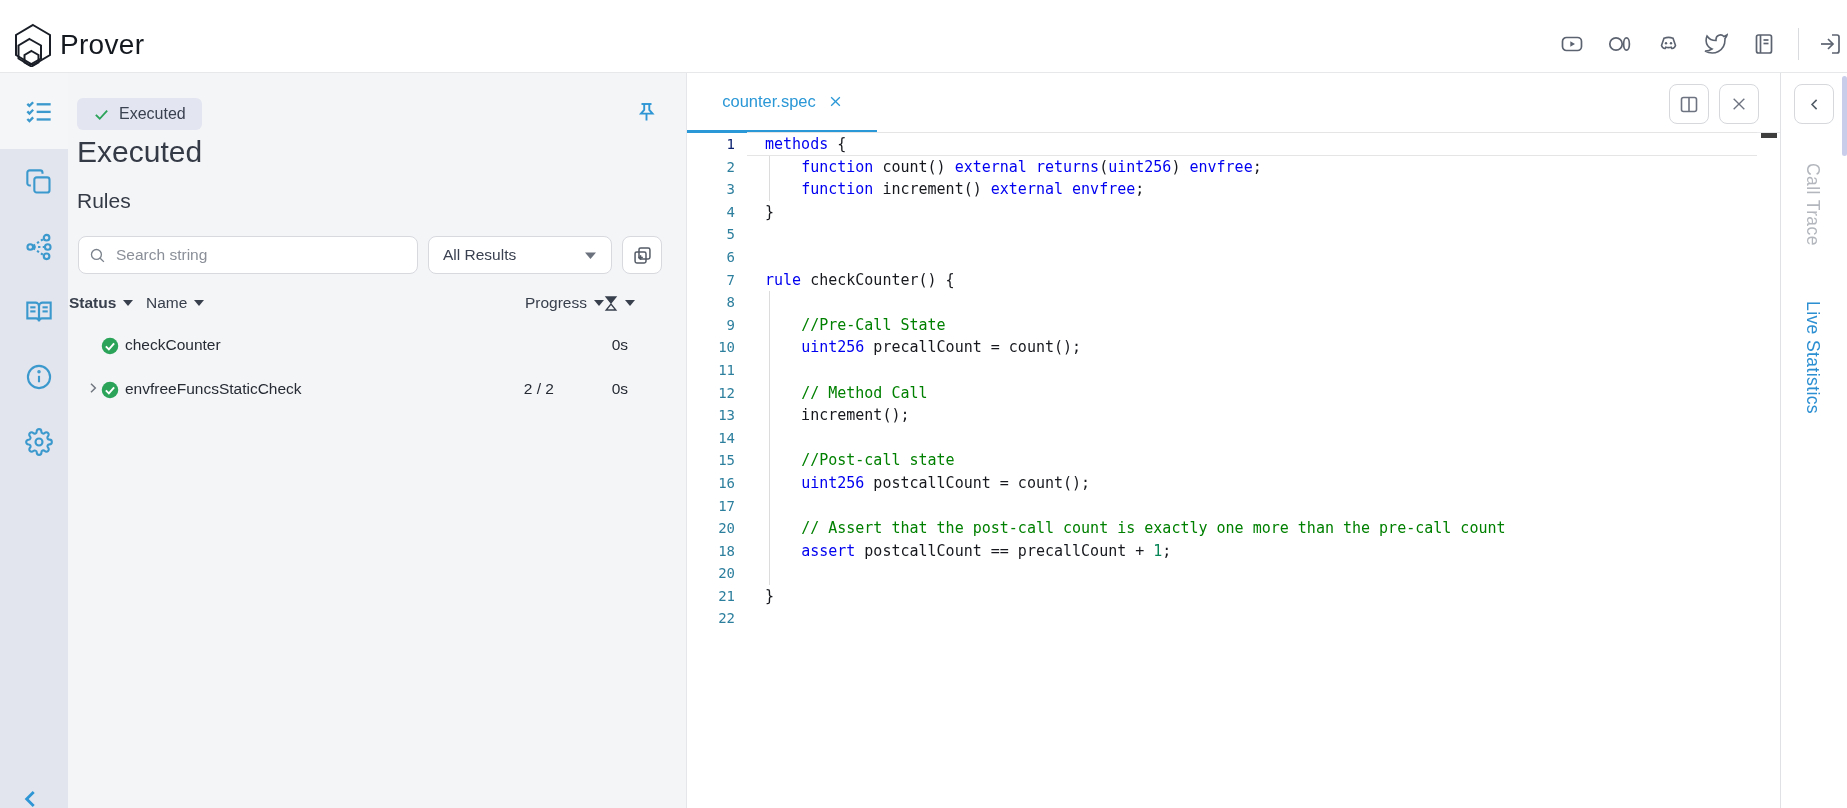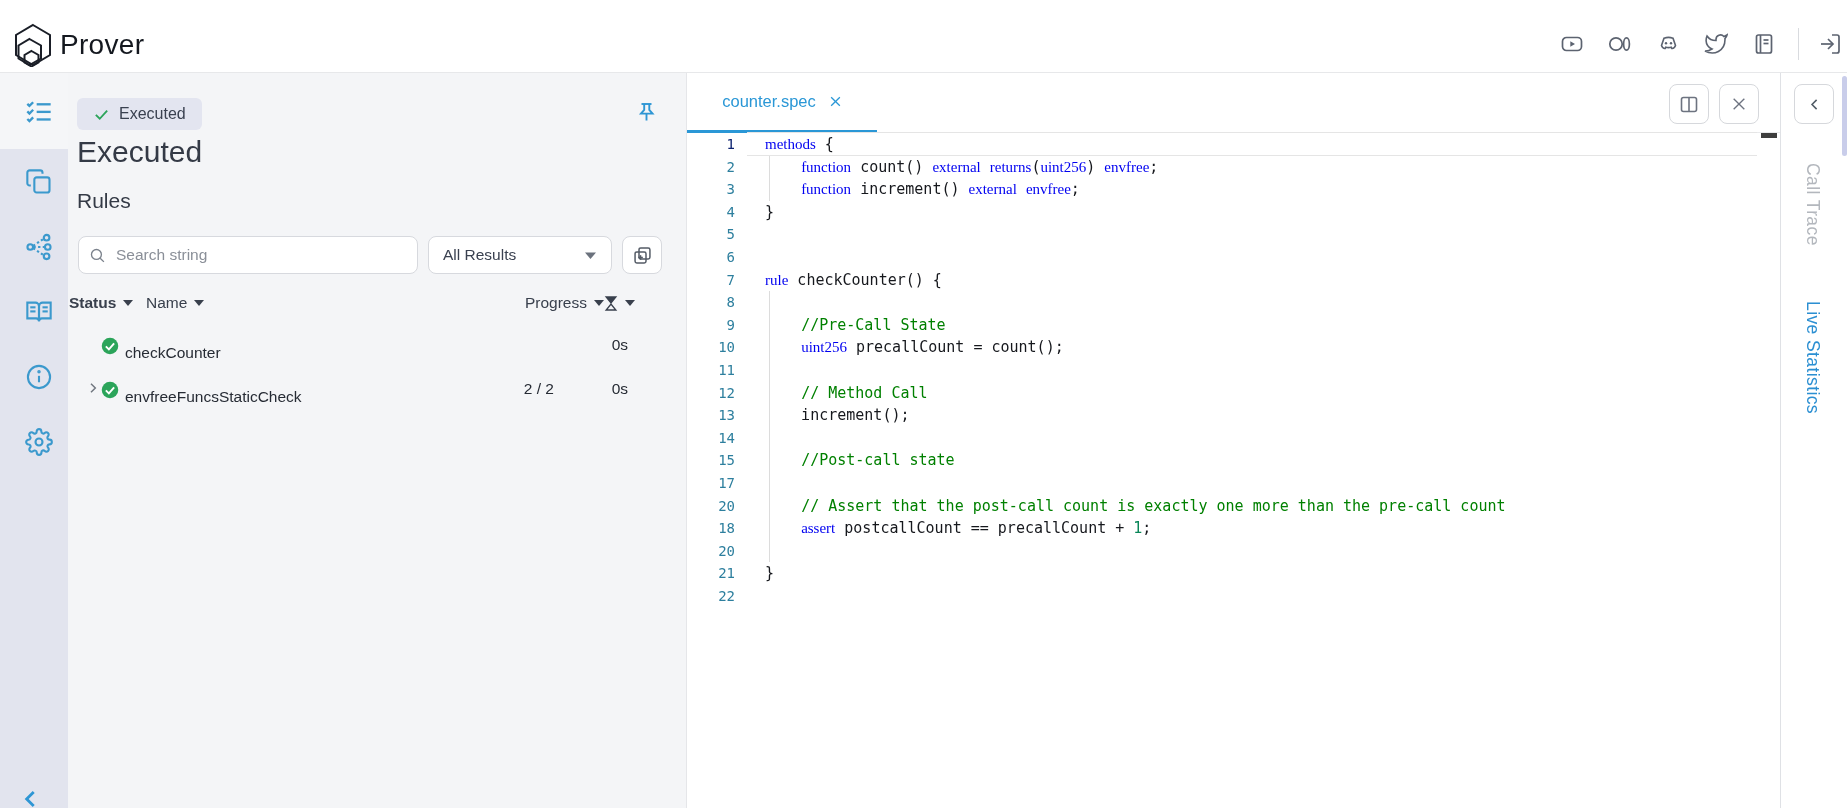--- a/index.html
+++ b/index.html
@@ -48,21 +48,21 @@
   .th{display:inline-flex;align-items:center;gap:7px;cursor:pointer;}
   .th-status{position:absolute;left:1px;top:2px;font-weight:bold;}
   .th-name{position:absolute;left:78px;top:2px;}
   .th-right{position:absolute;right:51px;top:2px;display:flex;align-items:center;}
   .tri{width:0;height:0;border-left:5.5px solid transparent;border-right:5.5px solid transparent;
        border-top:6px solid #39404d;display:inline-block;}
 
   .rrow{position:absolute;left:0;width:618px;height:44px;font-size:15.5px;color:#262b34;cursor:pointer;}
   .rrow .expander{position:absolute;left:17px;top:12px;width:16px;height:16px;color:#70767f;}
   .rrow .sicon{position:absolute;left:33px;top:13px;width:18px;height:18px;}
-  .rrow .rname{position:absolute;left:57px;top:20px;}
+  .rrow .rname{position:absolute;left:57px;top:12px;}
   .rrow .rprog{position:absolute;right:132px;top:12px;}
   .rrow .rtime{position:absolute;right:58px;top:12px;}
 
   
   .editor{position:absolute;left:686px;top:57px;width:1094px;height:751px;background:#fff;
           border-left:1px solid #e5e6e9;}
   .tabbar{position:absolute;left:0;top:0;width:1094px;height:60px;border-bottom:1px solid #e9eaec;background:#fff;}
   .tab{position:absolute;left:0;top:0;width:190px;height:60px;display:flex;align-items:center;
        justify-content:center;gap:13px;border-bottom:3px solid #2a97d6;color:#2a97d6;
        font-size:16.5px;cursor:pointer;}
@@ -72,21 +72,21 @@
 
   .code{position:absolute;left:0;top:60px;width:1094px;height:691px;
         font-family:"DejaVu Sans Mono",monospace;font-size:15px;line-height:22.6px;cursor:text;}
   .line{position:relative;height:22.6px;white-space:pre;display:flex;}
   .gutter{flex:0 0 54px;text-align:right;color:var(--c-linenum);font-size:14px;padding-right:6px;}
   .gutter.cur{color:var(--c-linenum-active);}
   .ltext{padding-left:24px;}
   .guide{position:absolute;left:82px;top:0;bottom:0;width:1px;background:#dcdcdc;}
   .line.active::after{content:"";position:absolute;left:60px;right:24px;top:-1px;bottom:0;
         border-top:1px solid #e5e5e5;border-bottom:1px solid #e5e5e5;pointer-events:none;}
-  .tok-k{color:var(--c-keyword);font-family:Liberation Serif, serif;} .tok-d{color:var(--c-deftext);}
+  .tok-k{color:var(--c-keyword);} .tok-d{color:var(--c-deftext);}
   .tok-c{color:var(--c-comment);} .tok-n{color:var(--c-number);}
   .overview-thumb{position:absolute;left:1074px;top:60px;width:16px;height:5px;background:#3e3e3e;cursor:pointer;}
 
   
   .rail{position:absolute;left:1780px;top:57px;width:67px;height:751px;background:#fff;
         border-left:1px solid #dfe1e5;}
   .rail-btn{position:absolute;left:13px;top:11px;width:40px;height:40px;border:1px solid #d6d8dc;
             border-radius:8px;background:#fff;display:flex;align-items:center;justify-content:center;
             color:#515c66;cursor:pointer;}
   .vlabel{position:absolute;left:21px;writing-mode:vertical-rl;font-size:17.5px;letter-spacing:.4px;cursor:pointer;}
@@ -357,20 +357,21 @@
         <div class="line"><span class="gutter">6</span><span class="ltext"></span></div>
         <div class="line"><span class="gutter">7</span><span class="ltext"><span class="tok-k">rule</span><span class="tok-d"> checkCounter() {</span></span></div>
         <div class="line"><span class="gutter">8</span><span class="guide"></span><span class="ltext"></span></div>
         <div class="line"><span class="gutter">9</span><span class="guide"></span><span class="ltext"><span class="tok-d">    </span><span class="tok-c">//Pre-Call State</span></span></div>
         <div class="line"><span class="gutter">10</span><span class="guide"></span><span class="ltext"><span class="tok-d">    </span><span class="tok-k">uint256</span><span class="tok-d"> precallCount = count();</span></span></div>
         <div class="line"><span class="gutter">11</span><span class="guide"></span><span class="ltext"></span></div>
         <div class="line"><span class="gutter">12</span><span class="guide"></span><span class="ltext"><span class="tok-d">    </span><span class="tok-c">// Method Call</span></span></div>
         <div class="line"><span class="gutter">13</span><span class="guide"></span><span class="ltext"><span class="tok-d">    increment();</span></span></div>
         <div class="line"><span class="gutter">14</span><span class="guide"></span><span class="ltext"></span></div>
         <div class="line"><span class="gutter">15</span><span class="guide"></span><span class="ltext"><span class="tok-d">    </span><span class="tok-c">//Post-call state</span></span></div>
+        <div class="line"><span class="gutter">16</span><span class="guide"></span><span class="ltext"><span class="tok-d">    </span><span class="tok-k">uint256</span><span class="tok-d"> postcallCount = count();</span></span></div>
         <div class="line"><span class="gutter">17</span><span class="guide"></span><span class="ltext"></span></div>
         <div class="line"><span class="gutter">20</span><span class="guide"></span><span class="ltext"><span class="tok-d">    </span><span class="tok-c">// Assert that the post-call count is exactly one more than the pre-call count</span></span></div>
         <div class="line"><span class="gutter">18</span><span class="guide"></span><span class="ltext"><span class="tok-d">    </span><span class="tok-k">assert</span><span class="tok-d"> postcallCount == precallCount + </span><span class="tok-n">1</span><span class="tok-d">;</span></span></div>
         <div class="line"><span class="gutter">20</span><span class="guide"></span><span class="ltext"></span></div>
         <div class="line"><span class="gutter">21</span><span class="ltext"><span class="tok-d">}</span></span></div>
         <div class="line"><span class="gutter">22</span><span class="ltext"></span></div>
       </div>
     <div class="overview-thumb"></div>
   </div>
 

